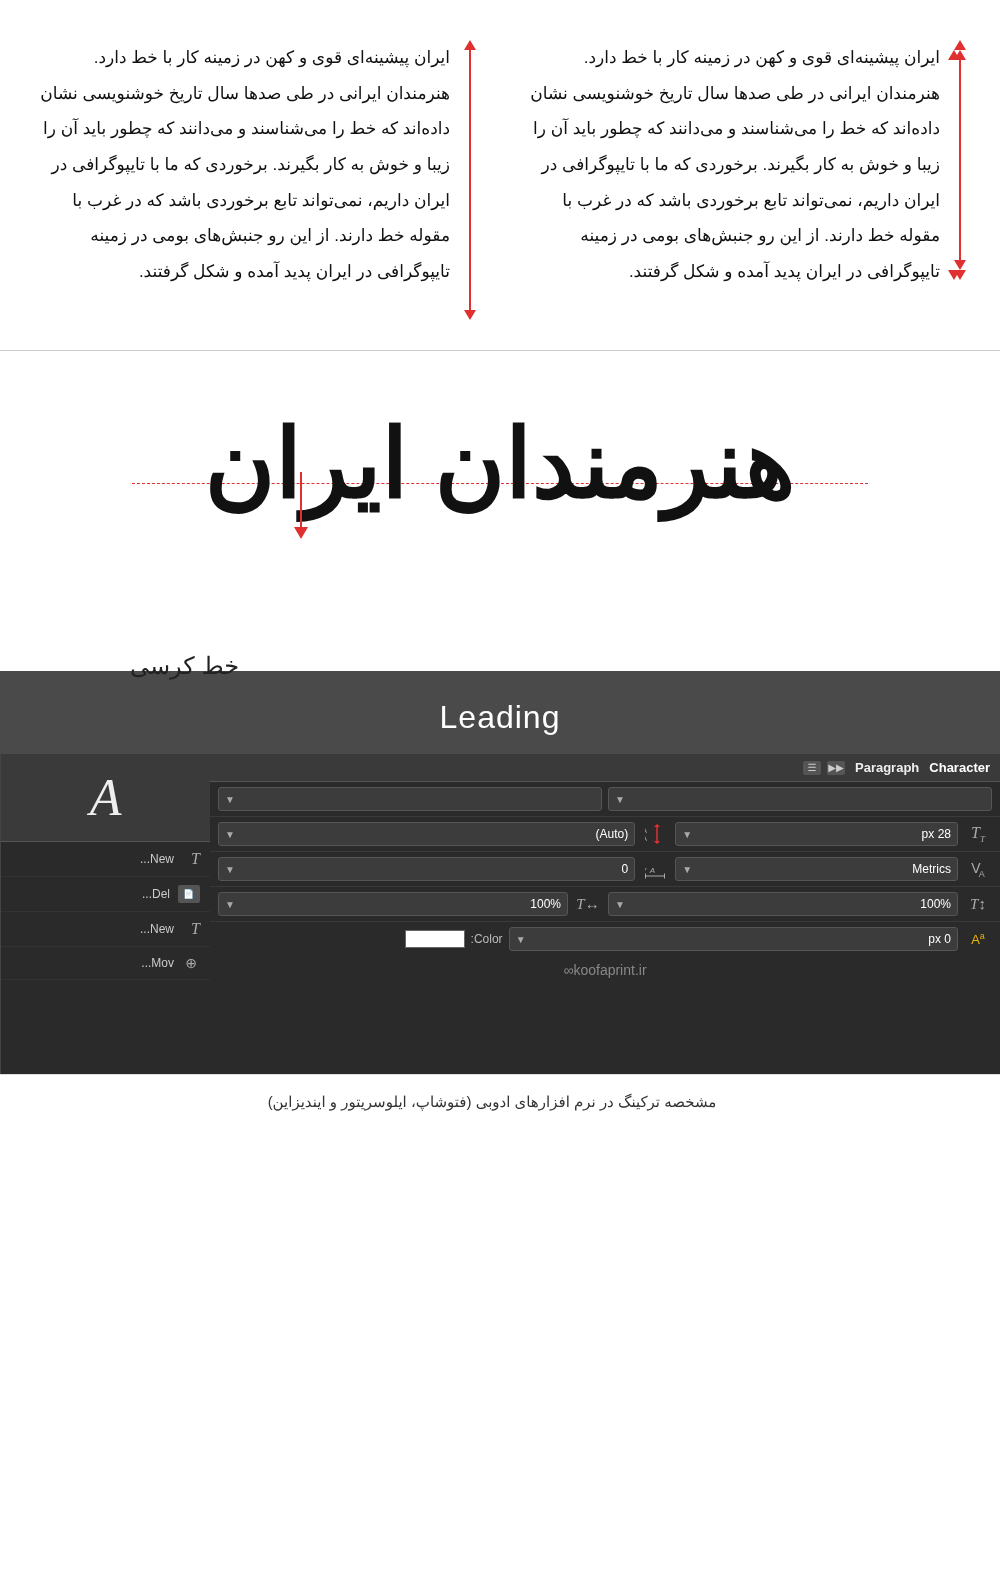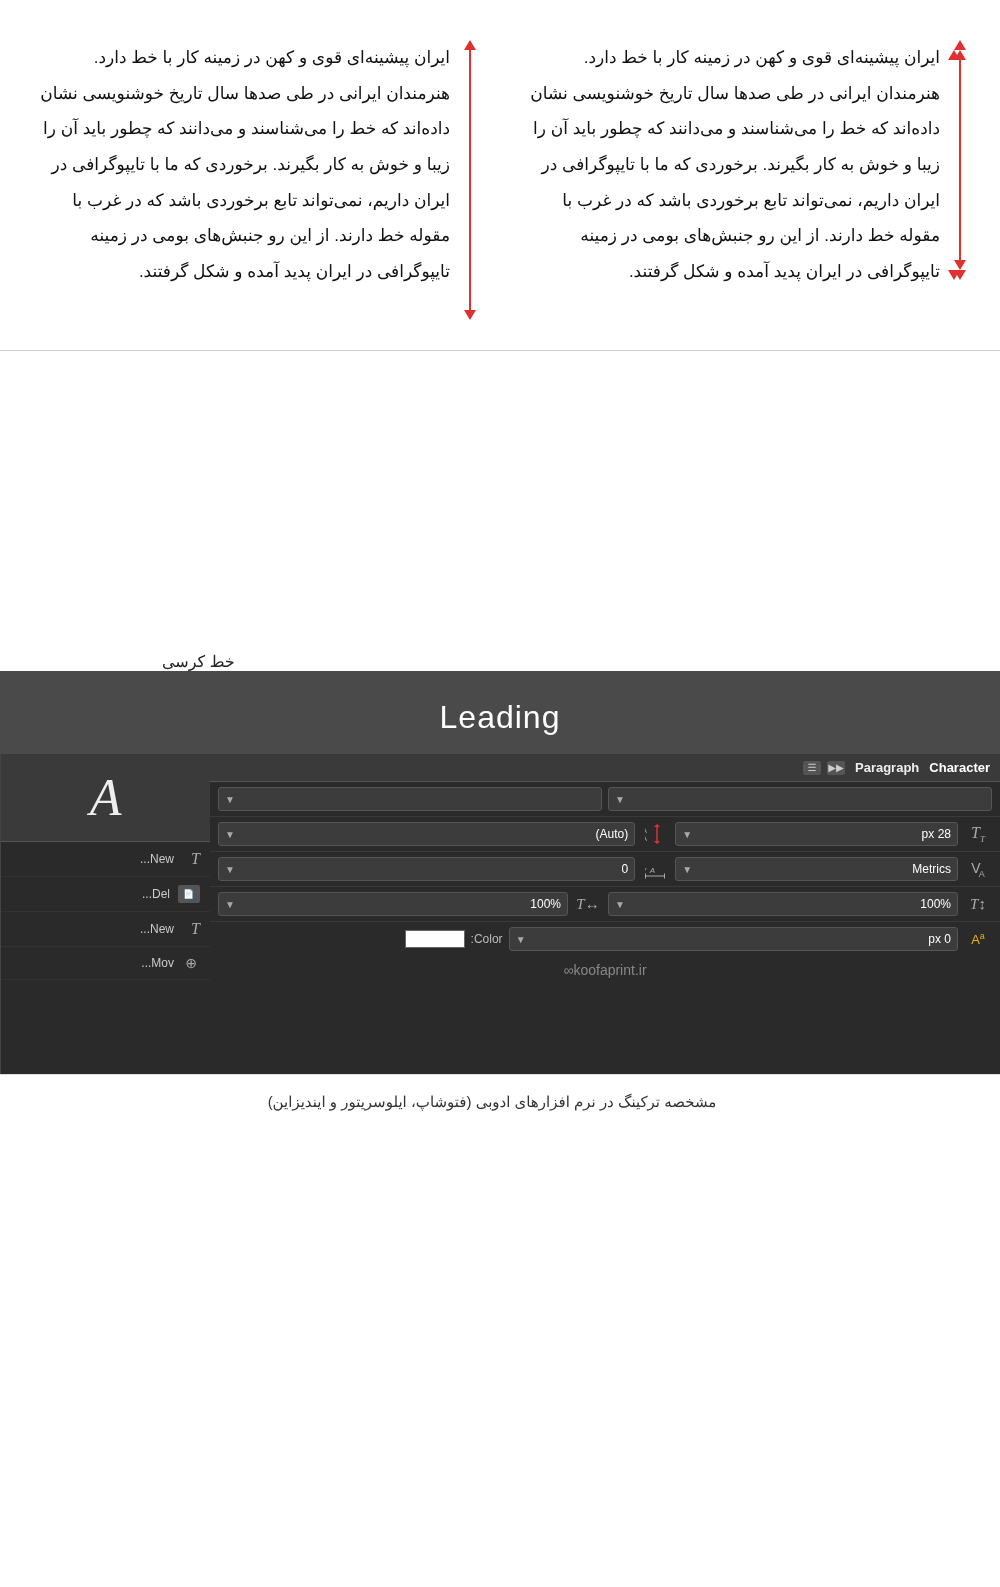--- a/index.html
+++ b/index.html
@@ -141,25 +141,24 @@
       height: 0;
       border-left: 7px solid transparent;
       border-right: 7px solid transparent;
       border-top: 12px solid #e03030;
     }
 
     .baseline-label {
       position: absolute;
       left: 13%;
       top: 94%;
-      font-size: 16px;
+      font-size: 24px;
       color: #222;
       direction: rtl;
       font-family: 'Tahoma', Arial, sans-serif;
-      margin-left: 32px;
     }
 
     
     .section-leading {
       background: #4a4a4a;
       padding: 28px 0 18px 0;
       text-align: center;
     }
 
     .leading-title {
@@ -407,20 +406,29 @@
       <div class="arrow-line" style="min-height:260px;"></div>
       <div style="width:0;height:0;border-left:6px solid transparent;border-right:6px solid transparent;border-top:10px solid #e03030;"></div>
     </div>
     <div class="text-block">
       <p class="persian-text">ایران پیشینه‌ای قوی و کهن در زمینه کار با خط دارد. هنرمندان ایرانی در طی صدها سال تاریخ خوشنویسی نشان داده‌اند که خط را می‌شناسند و می‌دانند که چطور باید آن را زیبا و خوش به کار بگیرند. برخوردی که ما با تایپوگرافی در ایران داریم، نمی‌تواند تابع برخوردی باشد که در غرب با مقوله خط دارند. از این رو جنبش‌های بومی در زمینه تایپوگرافی در ایران پدید آمده و شکل گرفتند.</p>
     </div>
   </div>
 </div>
 
 <div class="section-middle">
+  <div class="title-container">
+    <div class="dashed-line"></div>
+    <div class="persian-title">هنرمندان ایران</div>
+    
+    <div class="baseline-arrow">
+      <div class="baseline-arrow-line"></div>
+      <div class="baseline-arrow-head"></div>
+    </div>
+  </div>
   <div class="baseline-label">خط کرسی</div>
 </div>
 
 <div class="section-leading">
   <span class="leading-title">Leading</span>
 </div>
 
 <div class="section-char-wrapper">
   <div class="section-char-panel">
 

